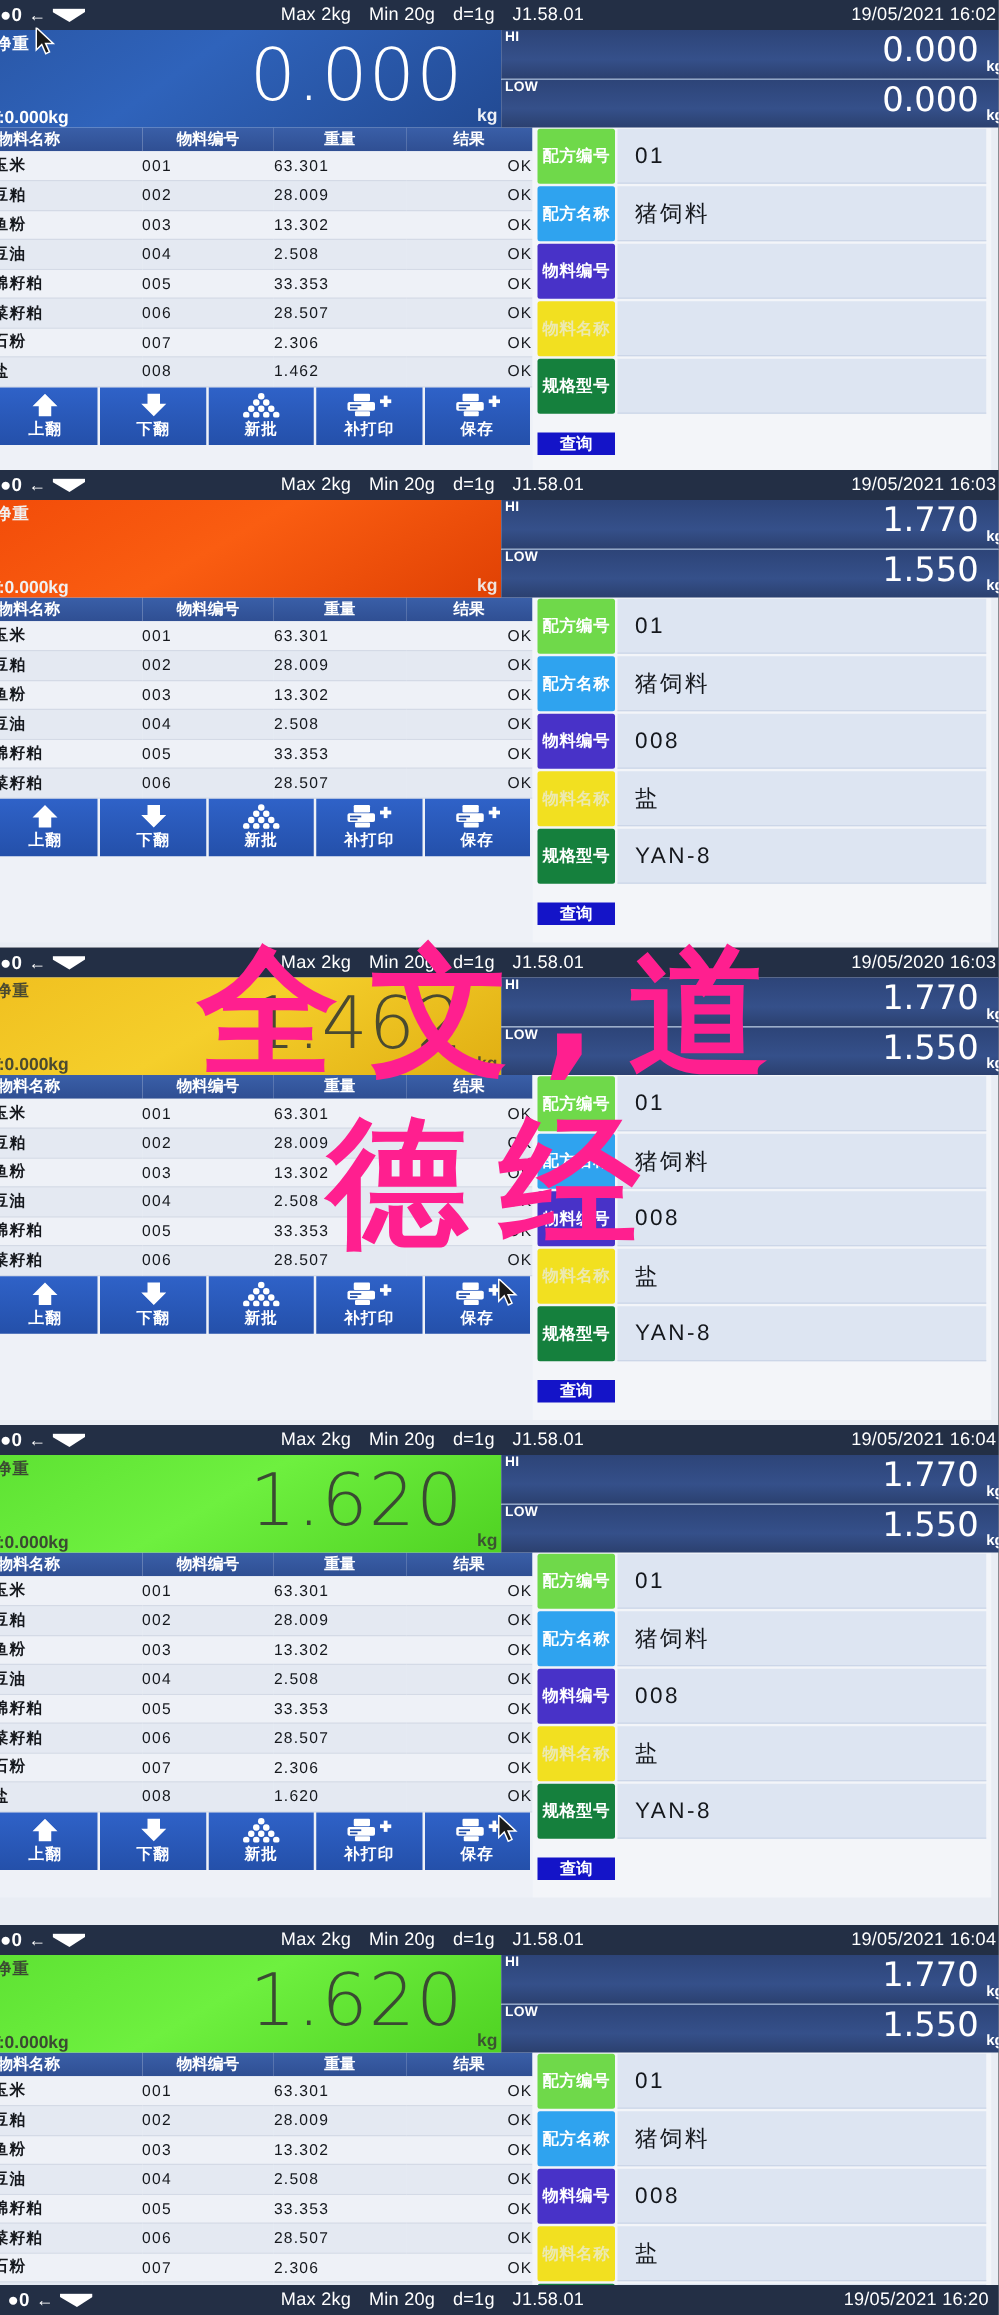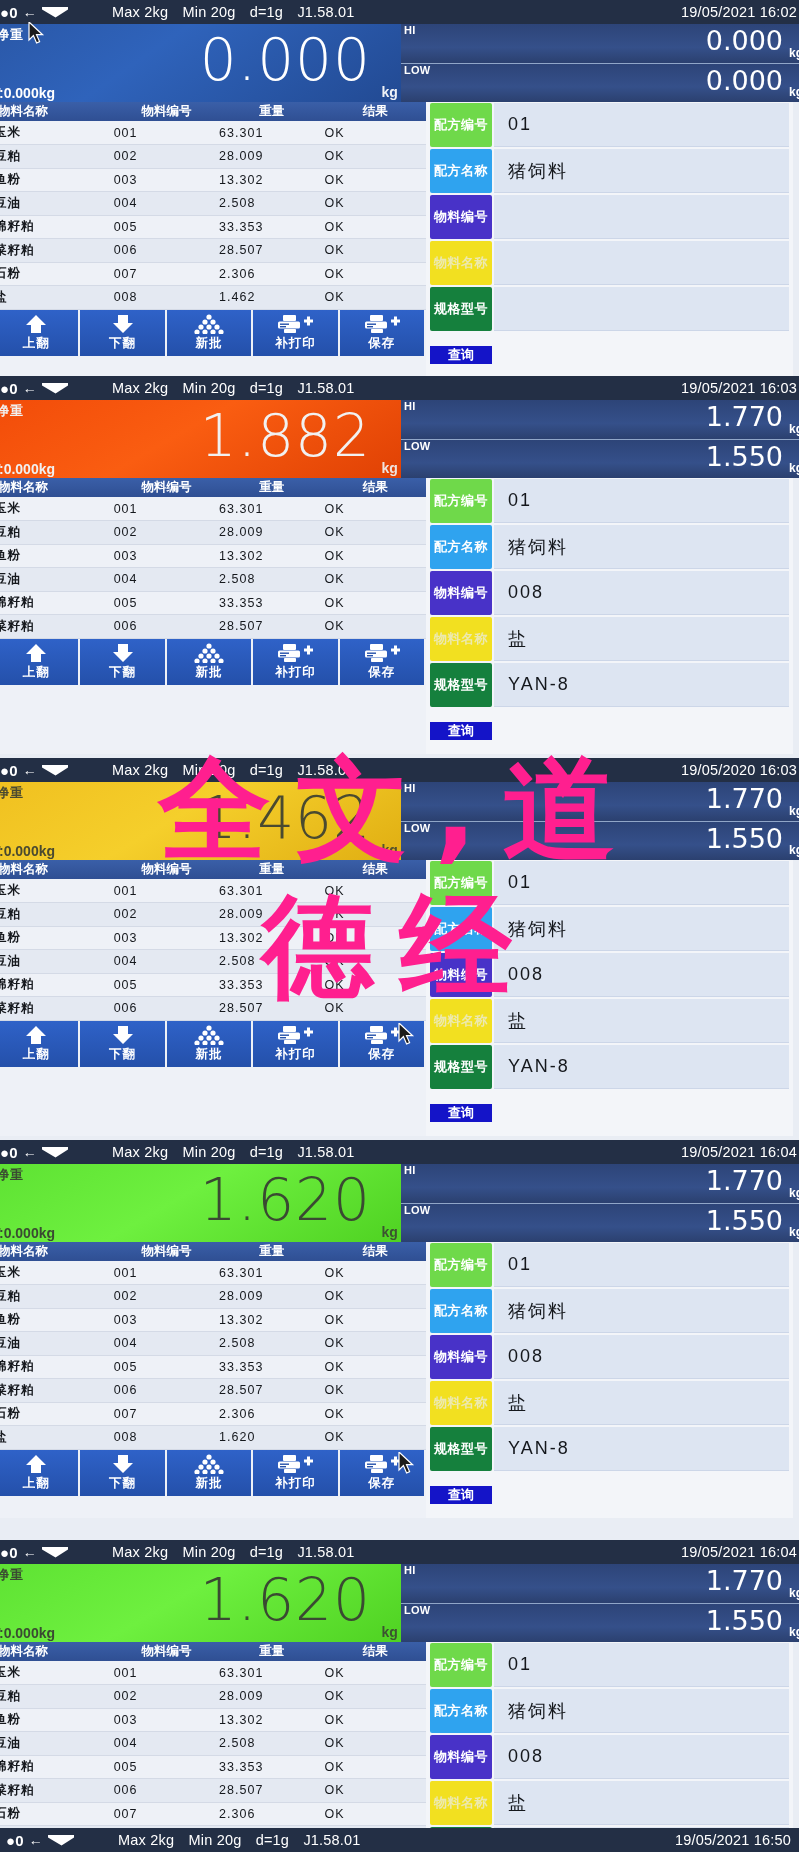--- a/index.html
+++ b/index.html
@@ -18,21 +18,21 @@
     position:relative; height:24px; background:#232f45; color:#fff;
     display:flex; align-items:center; font-size:14px; letter-spacing:.2px;
   }
   .sb-icons{ width:118px; display:flex; align-items:center; gap:5px; padding-left:6px; }
   .ic-zero{ font-weight:bold; font-size:15px; color:#fff; }
   .ic-arrowl{ font-size:14px; color:#fff; }
   .ic-wedge{
     width:26px; height:11px; background:#fff;
     clip-path:polygon(0 0,100% 0,100% 28%,52% 100%,0 28%);
   }
-  .sb-spec{ flex:1; font-size:14.5px; white-space:nowrap; }
+  .sb-spec{ flex:1; text-align:center; font-size:14.5px; white-space:nowrap; }
   .sb-spec span{ margin-right:10px; }
   .sb-dt{ width:215px; text-align:right; padding-right:8px; font-size:14.5px; white-space:nowrap;}
 
   
   .wrow{ position:relative; height:78px; display:flex; }
   .wmain{
     position:relative; width:432px; height:78px;
     background:linear-gradient(145deg,#2a58a8 0%,#2f63bb 38%,#224a93 100%);
     color:#fff;
   }
@@ -70,21 +70,21 @@
   table.mat thead th.c2{ width:104px; }
   table.mat thead th.c3{ width:104px; }
   table.mat thead th.c4{ width:100px; }
   table.mat tbody td{
     font-size:12.5px; color:#15181d; height:23.5px; padding:0;
     border-bottom:1px solid #d4dae6; background:#eef1f7;
   }
   table.mat tbody tr:nth-child(even) td{ background:#e4e9f2; }
   td.c1{ text-align:left; padding-left:4px; font-weight:bold; letter-spacing:1px;}
   td.c2, td.c3{ text-align:left; padding-left:26px; letter-spacing:1px; }
-  td.c4{ text-align:left; padding-left:20px; letter-spacing:1px;}
+  td.c4{ text-align:right; padding-left:20px; letter-spacing:1px;}
 
   
   .formwrap{ width:367px; background:#f3f5f9; display:flex; flex-direction:column; }
   .frow{ display:flex; height:46px; align-items:stretch; }
   .fkey{
     width:62px; margin:1px 2px 1px 4px; display:flex; align-items:center; justify-content:center;
     color:#fff; font-size:13px; font-weight:bold; letter-spacing:.5px; border-radius:2px;text-align:center;
   }
   .k-green { background:#6fd94a; }
   .k-blue  { background:#2fa3ef; }
@@ -361,21 +361,20 @@
       <span>Min 20g</span>
       <span>d=1g</span>
       <span>J1.58.01</span>
     </div>
     <div class="sb-dt">19/05/2021  16:03</div>
   </div>
 
   <div class="wrow">
     <div class="wmain orange">
       <div class="net-lbl">净重</div>
-      <div class="wval">1.882</div>
       <div class="wkg">kg</div>
       <div class="tare-lbl">T:0.000kg</div>
     </div>
     <div class="wside">
       <div class="wlim">
         <div class="wlim-lbl">HI</div>
         <div class="wlim-val">1.770</div>
         <div class="wlim-kg">kg</div>
       </div>
       <div class="wlim">
@@ -1135,20 +1134,20 @@
     <span class="ic-zero">●0</span>
     <span class="ic-arrowl">←</span>
     <span class="ic-wedge"></span>
   </div>
   <div class="sb-spec">
     <span>Max 2kg</span>
     <span>Min 20g</span>
     <span>d=1g</span>
     <span>J1.58.01</span>
   </div>
-  <div class="sb-dt">19/05/2021  16:50</div>
+  <div class="sb-dt">19/05/2021  16:20</div>
 </div>
   </div>
 
 <div class="wm">
   <div class="l2">全文,道</div>
   <div class="l3">德经</div>
 </div>
 
 </body></html>

